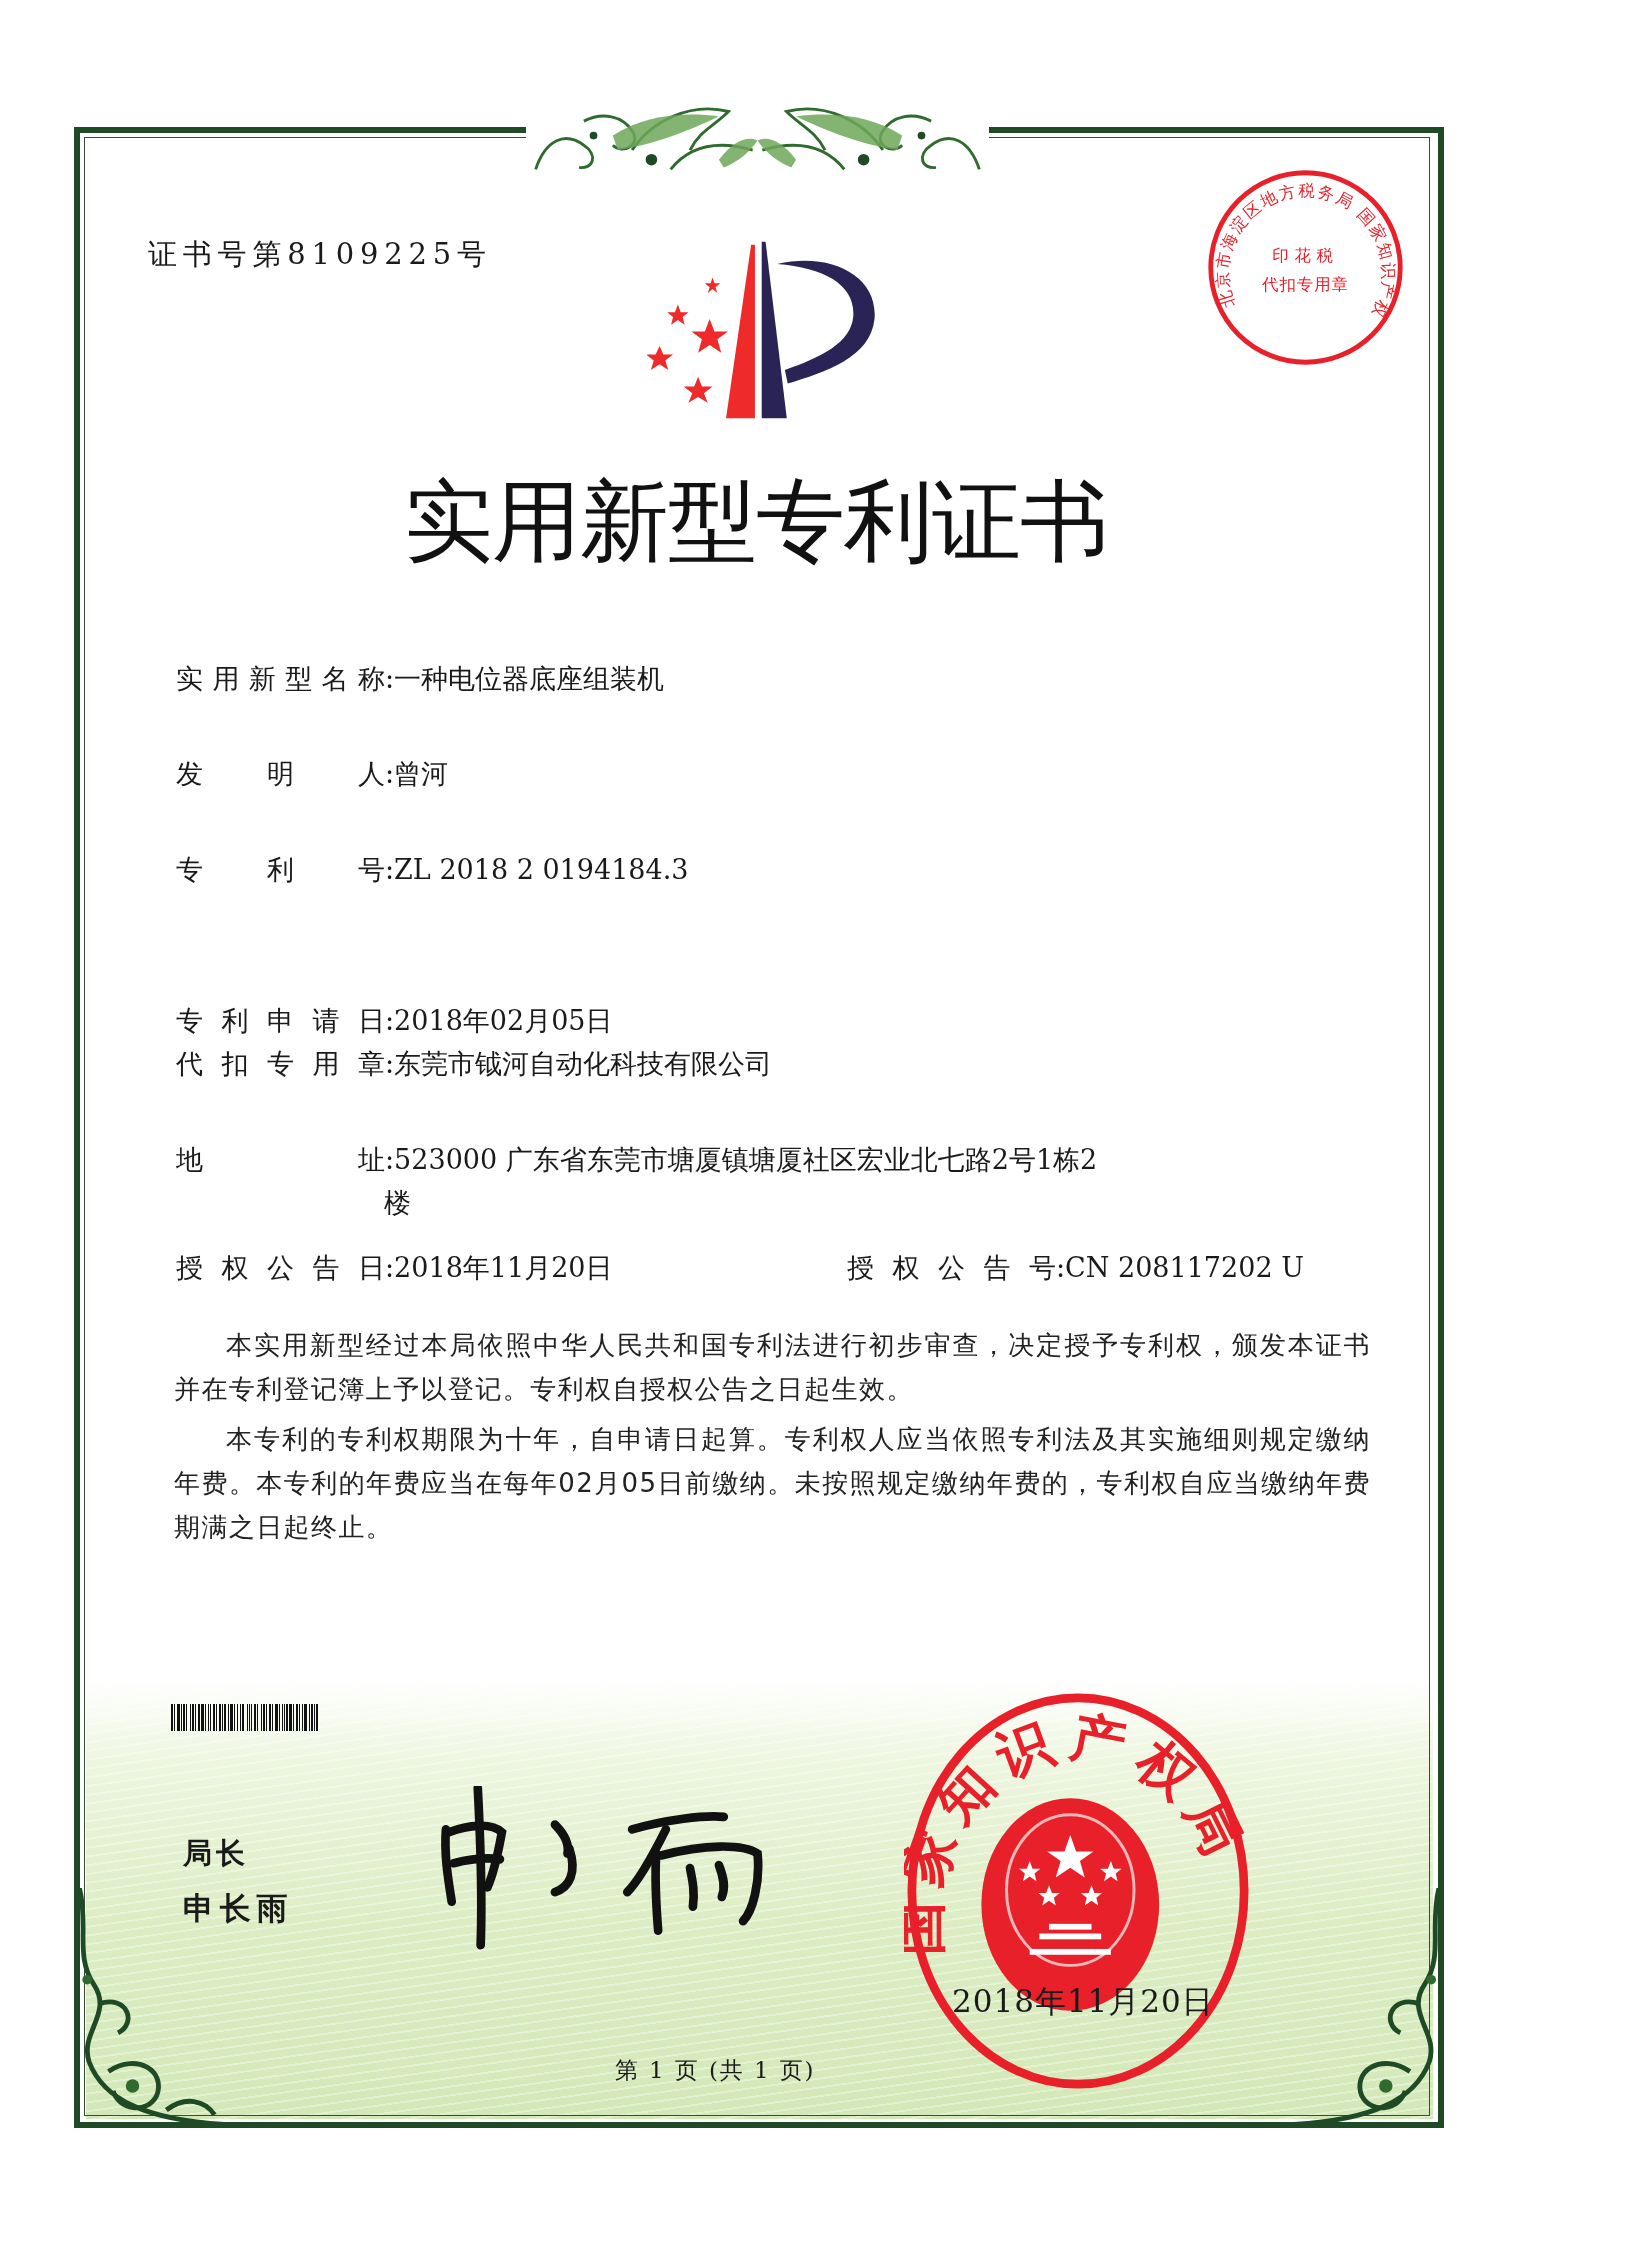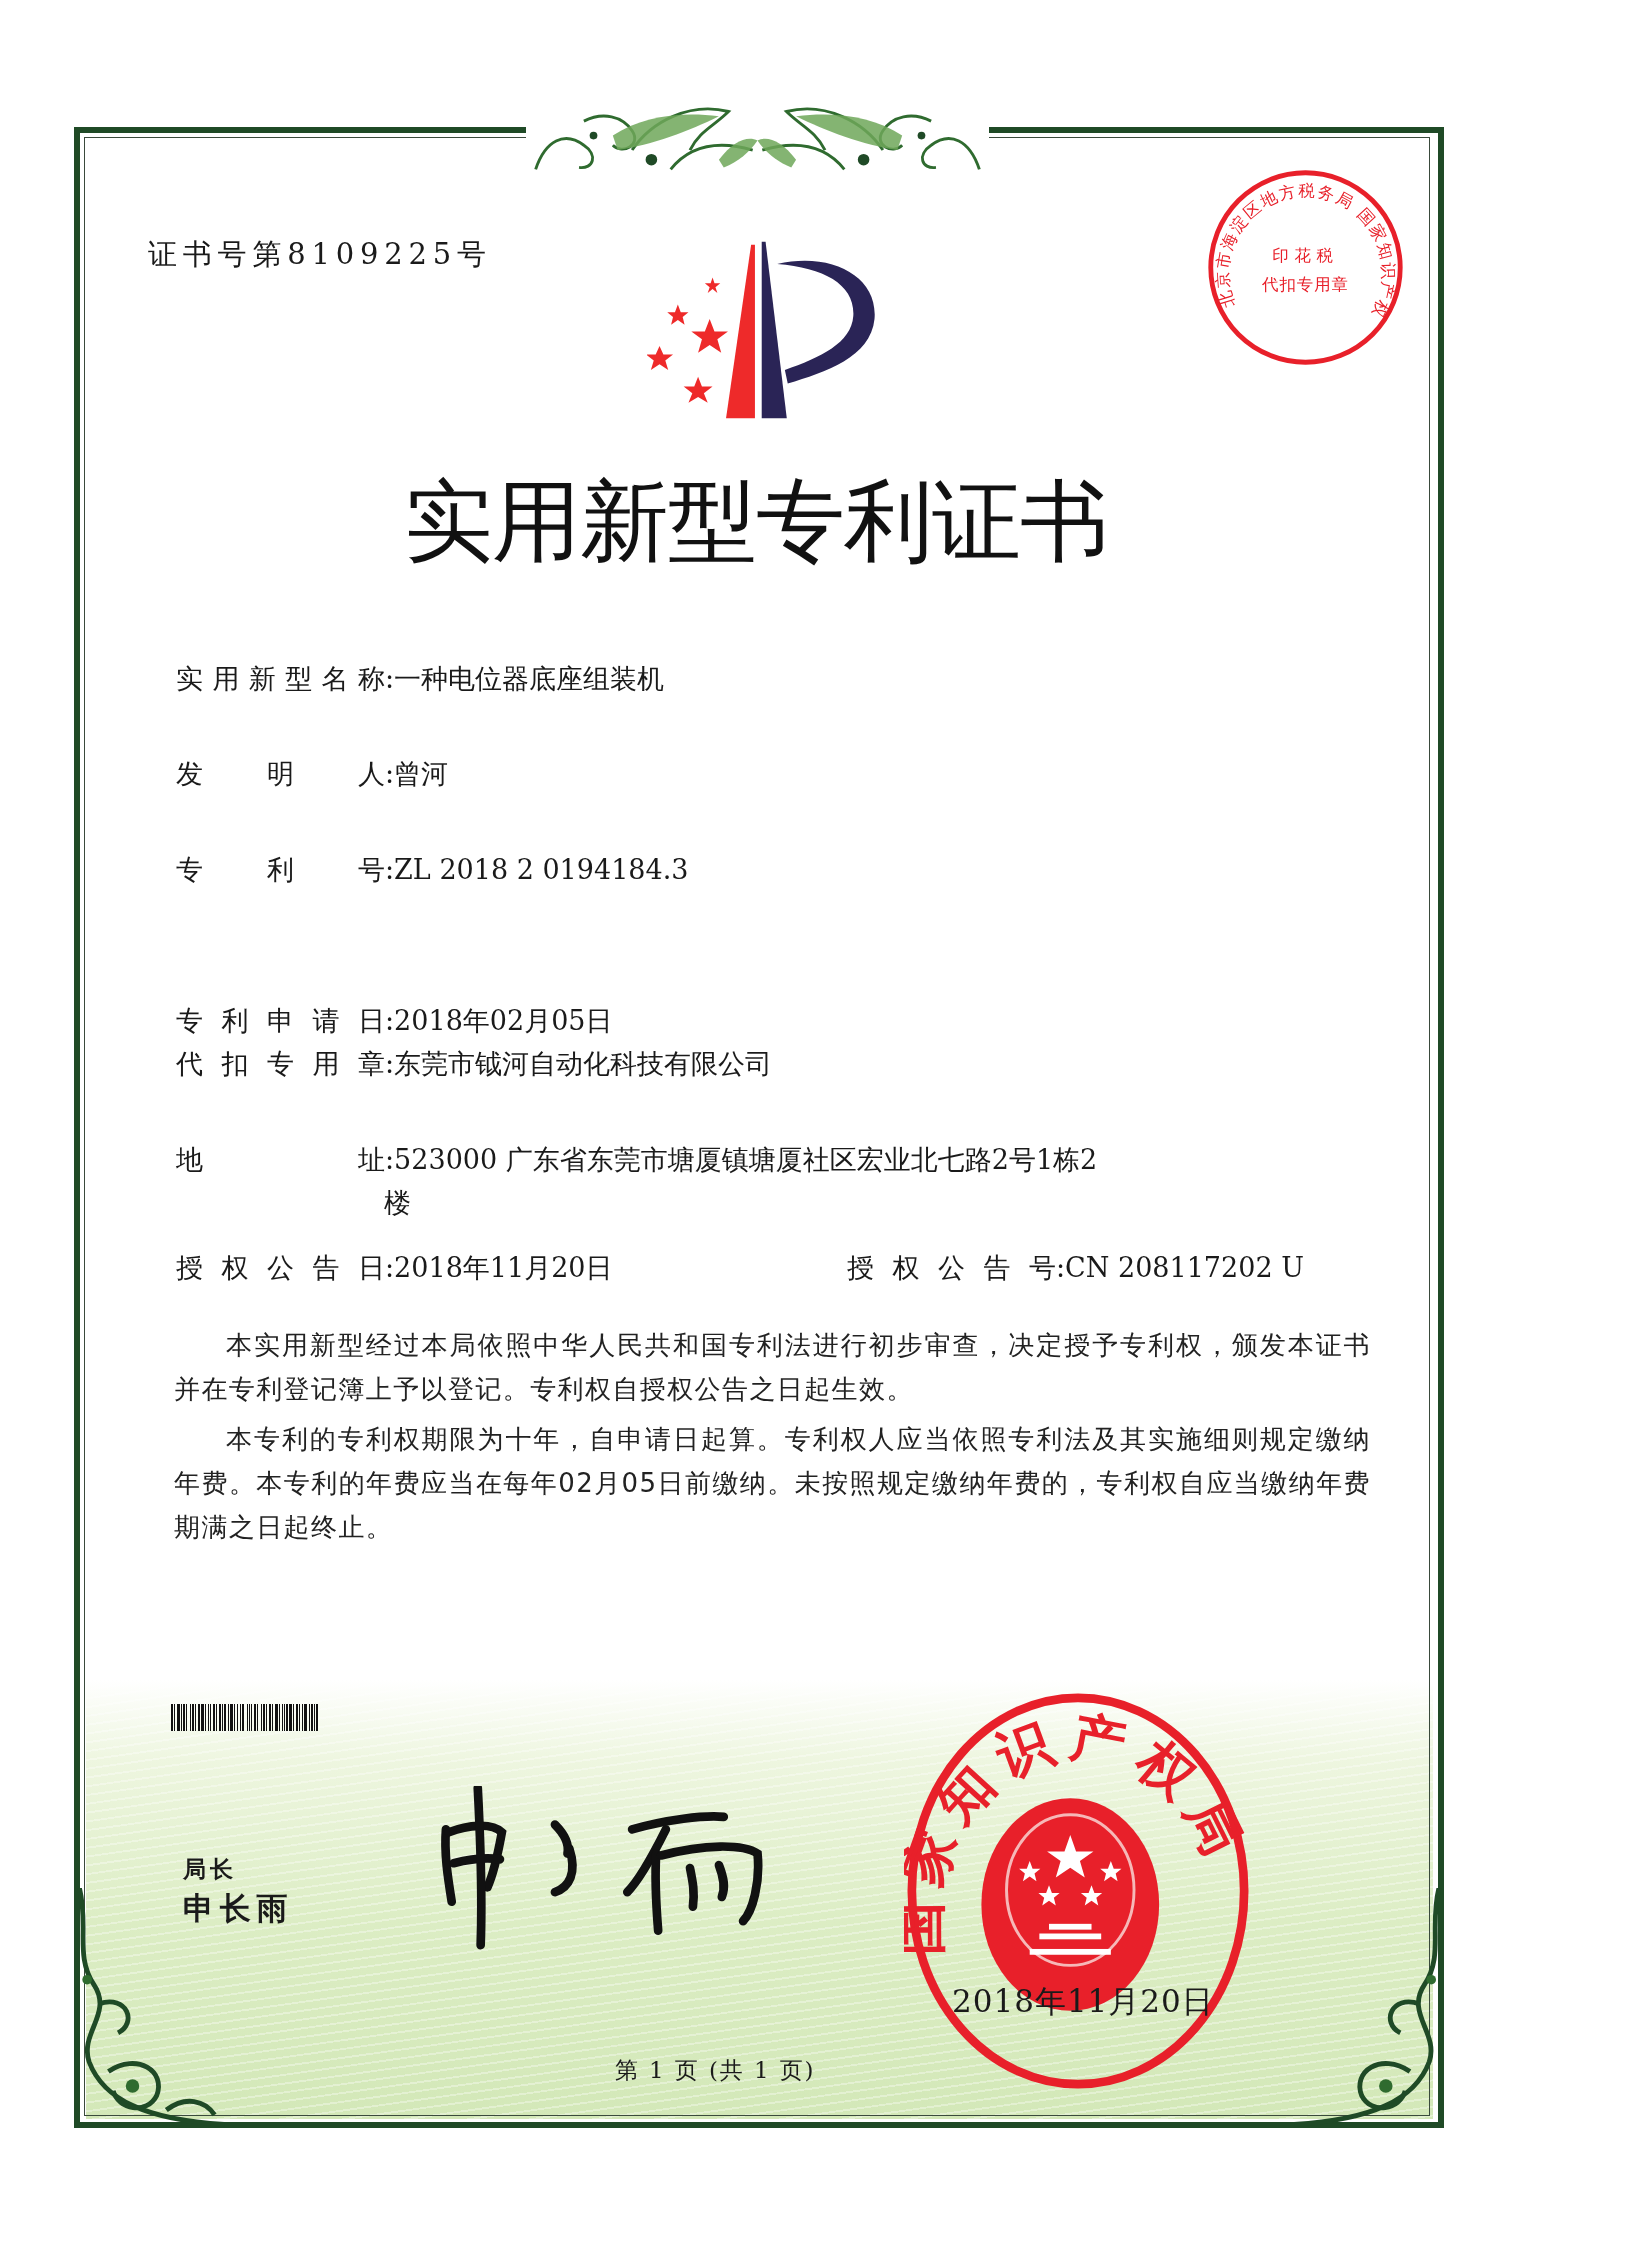--- a/index.html
+++ b/index.html
@@ -31,22 +31,22 @@
   .addr-cont { left: 384px; top: 1186px; font-size: 27px; line-height: 33px; }
   .grant-no { left: 847px; top: 1251px; font-size: 27px; white-space: nowrap; height: 33px; line-height: 33px; }
   .grant-no .lbl { display: inline-block; width: 209px; text-align: justify; text-align-last: justify; }
 
   .body-text { left: 174px; top: 1323px; width: 1197px; font-size: 26px; line-height: 44px; letter-spacing: 1.4px;
                font-family: "DejaVu Sans", "Liberation Sans", sans-serif; color: #222; }
   .body-text p { margin: 0 0 5.8px 0; text-indent: 2em; text-align: justify; }
 
   .barcode { left: 171px; top: 1704px; width: 295px; height: 27px; display: flex; align-items: stretch; gap: 0; }
   .barcode span { display: block; background: #111; height: 100%; }
-  .director-title { left: 183px; top: 1834px; font-size: 23px; font-weight: bold; letter-spacing: 3.9px;
-                    font-family: "DejaVu Sans", "Liberation Sans", sans-serif; margin-top: 20px; }
+  .director-title { left: 183px; top: 1834px; font-size: 29px; font-weight: bold; letter-spacing: 3.9px;
+                    font-family: "DejaVu Sans", "Liberation Sans", sans-serif; }
   .director-name { left: 183px; top: 1888px; font-size: 31px; font-weight: bold; letter-spacing: 5.8px;
                    font-family: "DejaVu Sans", "Liberation Sans", sans-serif; }
   .signature { left: 434px; top: 1786px; width: 348px; height: 164px; }
 
   .seal-top { left: 1204px; top: 166px; width: 203px; height: 203px; }
   .seal-big { left: 904px; top: 1692px; width: 348px; height: 398px; }
   .seal-date { left: 952px; top: 1981px; font-size: 31px; white-space: nowrap; letter-spacing: 1px; color: #1a1a1a; }
   .footer { left: 615px; top: 2055px; font-size: 23px; white-space: nowrap; letter-spacing: 1.9px; }
   .logo { left: 647px; top: 237px; width: 241px; height: 188px; }
 </style>

